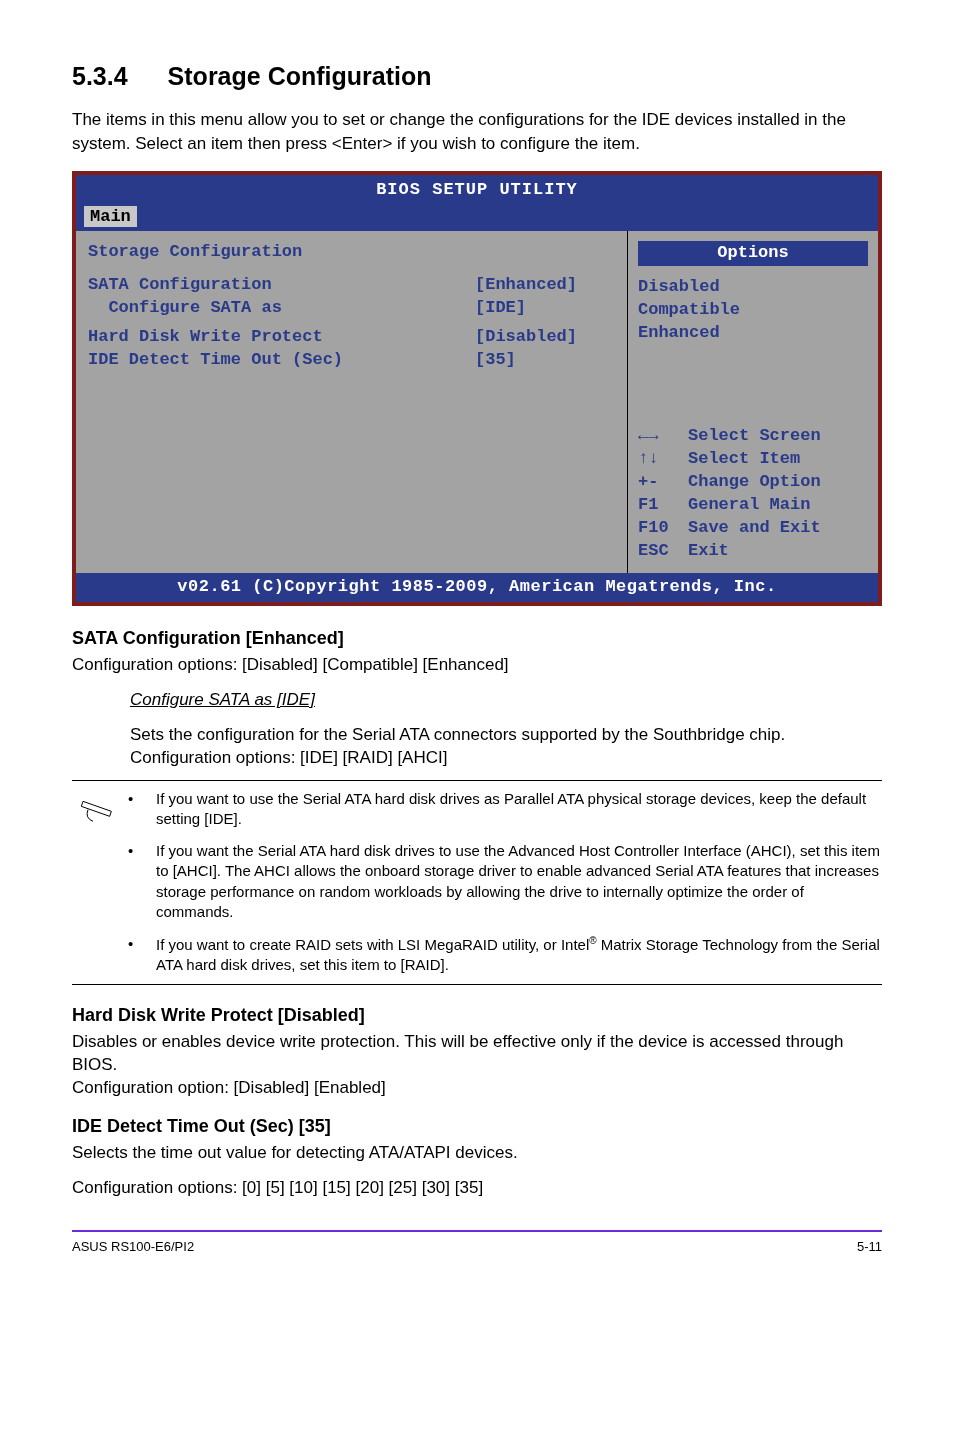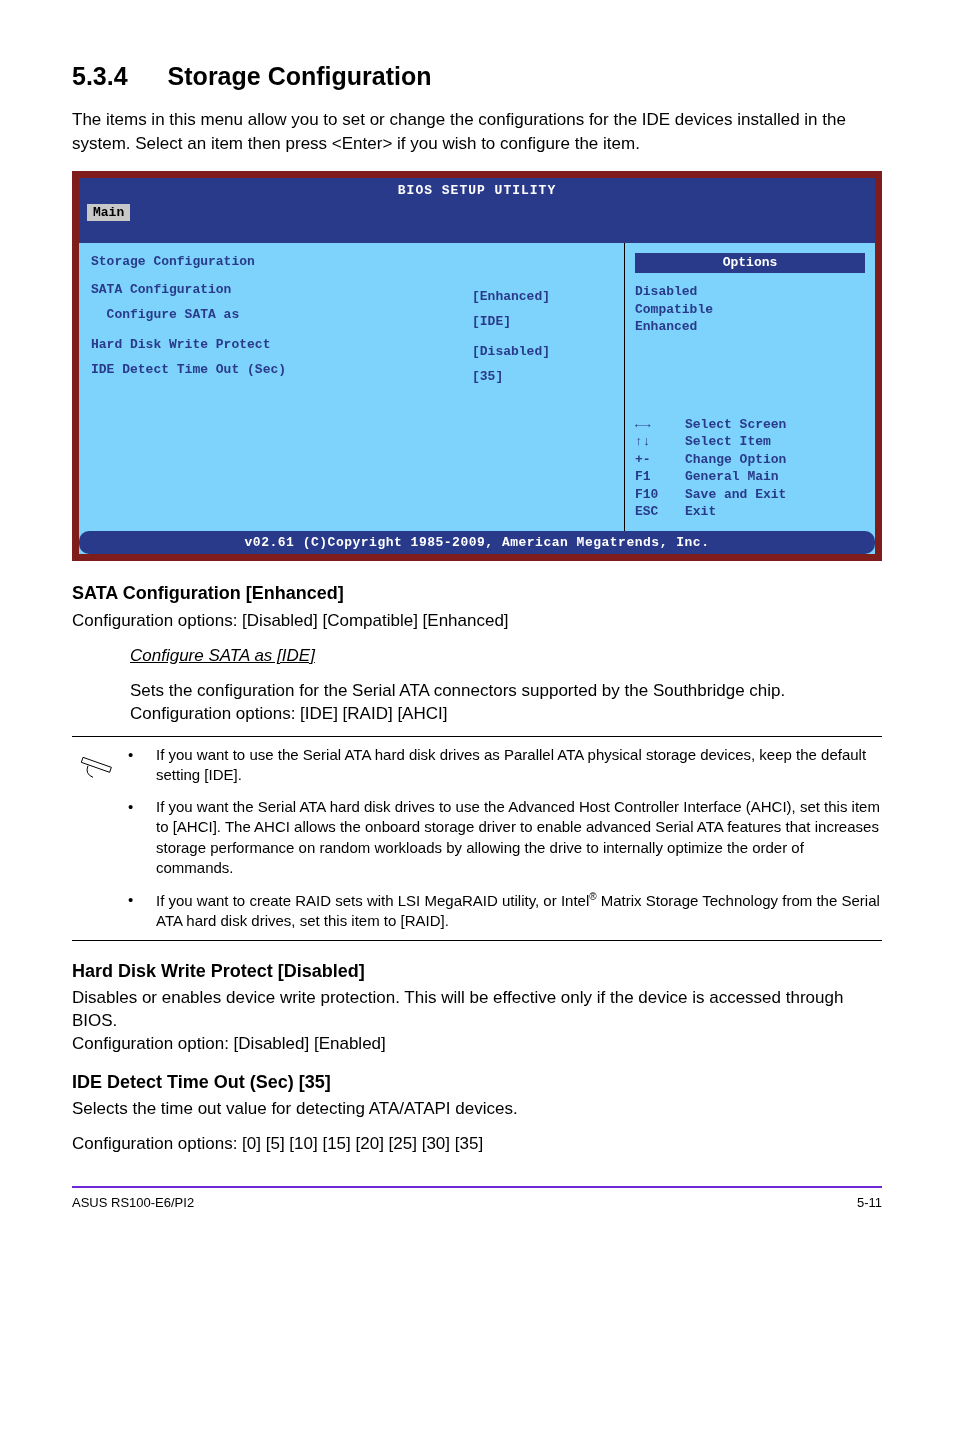--- a/index.html
+++ b/index.html
@@ -12,44 +12,44 @@
     padding: 60px 72px 40px 72px;
     font-size: 15px;
     line-height: 1.35;
   }
   h2.section-title { font-size: 25px; font-weight: bold; margin: 0 0 14px 0; }
   h2.section-title .num { display:inline-block; margin-right: 40px; }
   p.intro { font-size: 17px; margin: 0 0 16px 0; line-height:1.4; }
 
   
   .bios {
-    border: 7px solid #7f1d1d;
-    background: #7dd3fc;
+    border: 4px solid #7f1d1d;
+    background: #a3a3a3;
     font-family: "Courier New", monospace;
-    font-size: 13px;
+    font-size: 17px;
     line-height: 1.35;
     margin-bottom: 20px;
   }
   .bios .bar { background: #2a3a8a; color:#fff; font-weight:bold; }
   .bios .topbar { padding: 4px 8px; display:flex; }
   .bios .topbar .titlecenter { flex:1; text-align:center; letter-spacing:1px; }
-  .bios .tabrow { padding: 0 8px 22px 8px; }
+  .bios .tabrow { padding: 0 8px 2px 8px; }
   .bios .tabrow span.tab { background:#c8c8c8; color:#000; padding:1px 6px; font-weight:bold; }
   .bios .body { display:flex; }
   .bios .left { flex: 1; padding: 10px 12px 30px 12px; border-right:1px solid #000; min-height:260px;}
   .bios .left .hdr { color:#2a3a8a; font-weight:bold; margin-bottom:10px; }
   .bios .left .row { display:flex; color:#2a3a8a; font-weight:bold; }
   .bios .left .row .lbl { flex: 1; white-space: pre; }
-  .bios .left .row .val { width: 140px; margin-top: 7px; }
+  .bios .left .row .val { width: 140px; }
   .bios .right { width: 250px; padding: 10px 10px; color:#2a3a8a; font-weight:bold; }
   .bios .right .optbox { background:#2a3a8a; color:#fff; text-align:center; padding:1px 0; margin-bottom:10px; }
   .bios .right .spacer { height: 80px; }
   .bios .right .helprow { display:flex; }
   .bios .right .helprow .k { width: 50px; white-space:pre; }
-  .bios .footer { padding: 3px 8px; text-align:center; letter-spacing:0.5px;border-radius:10px; }
+  .bios .footer { padding: 3px 8px; text-align:center; letter-spacing:0.5px; }
 
   h3.sub { font-size: 18px; font-weight:bold; margin: 14px 0 4px 0; }
   p.body { font-size: 17px; margin: 0 0 12px 0; }
   .indent { margin-left: 58px; }
   .configure { font-style: italic; text-decoration: underline; font-size:17px; display:block; margin-bottom:12px;}
 
   
   .notewrap { border-top:1px solid #000; border-bottom:1px solid #000; margin: 10px 0 18px 0; padding: 8px 0; display:flex; }
   .noteicon { width: 56px; padding: 4px 0 0 6px; }
   .noteicon svg { width:40px; height:40px; }

